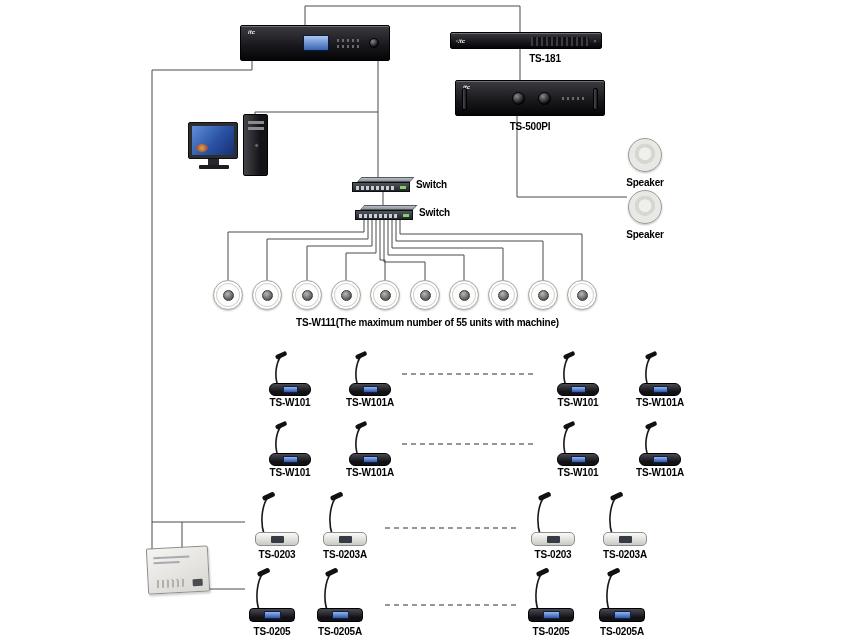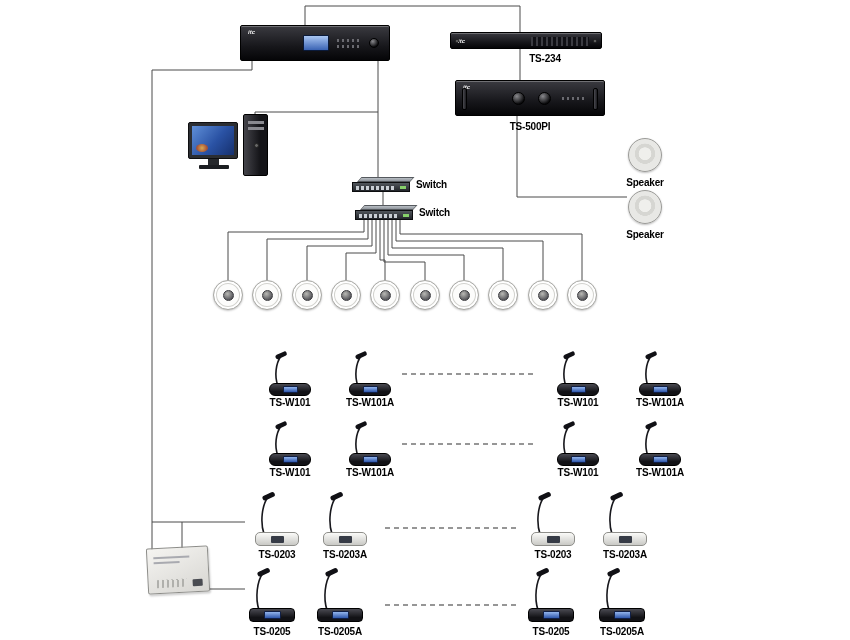--- a/index.html
+++ b/index.html
@@ -104,21 +104,21 @@
     <div class="btn-grid" style="left:96px;top:19px;width:22px;height:3px"></div>
     <div class="knob" style="left:128px;top:12px;width:10px;height:10px"></div>
   </div>
 
   <div class="rack" style="left:450px;top:32px;width:152px;height:17px">
     <span class="brand" style="top:5px">itc</span>
     <div class="vents" style="left:80px;top:4px;width:58px;height:9px"></div>
     <div class="screw" style="left:4px;top:6px"></div>
     <div class="screw" style="right:4px;top:6px"></div>
   </div>
-  <div class="lbl" style="left:470px;top:53px;width:150px">TS-234</div>
+  <div class="lbl" style="left:470px;top:53px;width:150px">TS-181</div>
 
   <div class="rack" style="left:455px;top:80px;width:150px;height:36px">
     <span class="brand">itc</span>
     <div class="handle" style="left:6px"></div>
     <div class="handle" style="right:6px"></div>
     <div class="knob" style="left:56px;top:11px;width:13px;height:13px"></div>
     <div class="knob" style="left:82px;top:11px;width:13px;height:13px"></div>
     <div class="btn-grid" style="left:106px;top:16px;width:24px;height:3px"></div>
   </div>
   <div class="lbl" style="left:455px;top:121px;width:150px">TS-500PI</div>
@@ -157,20 +157,21 @@
   <div class="wifi" style="left:213px;top:280px"></div>
   <div class="wifi" style="left:252px;top:280px"></div>
   <div class="wifi" style="left:292px;top:280px"></div>
   <div class="wifi" style="left:331px;top:280px"></div>
   <div class="wifi" style="left:370px;top:280px"></div>
   <div class="wifi" style="left:410px;top:280px"></div>
   <div class="wifi" style="left:449px;top:280px"></div>
   <div class="wifi" style="left:488px;top:280px"></div>
   <div class="wifi" style="left:528px;top:280px"></div>
   <div class="wifi" style="left:567px;top:280px"></div>
+  <div class="lbl left" style="left:296px;top:317px">TS-W111(The maximum number of 55 units with machine)</div>
 
   <div class="mic" style="left:262px;top:350px">
     <svg viewBox="0 0 56 46">
         <path d="M16,36 C12,26 14,13 19,6" fill="none" stroke="#17171c" stroke-width="1.6"></path>
         <rect x="13" y="3" width="12" height="4.6" rx="2.2" fill="#101015" transform="rotate(-24 19 5)"></rect>
       </svg>
     <div class="base base-dark">
         <div class="scr"></div>
       </div>
   </div>

